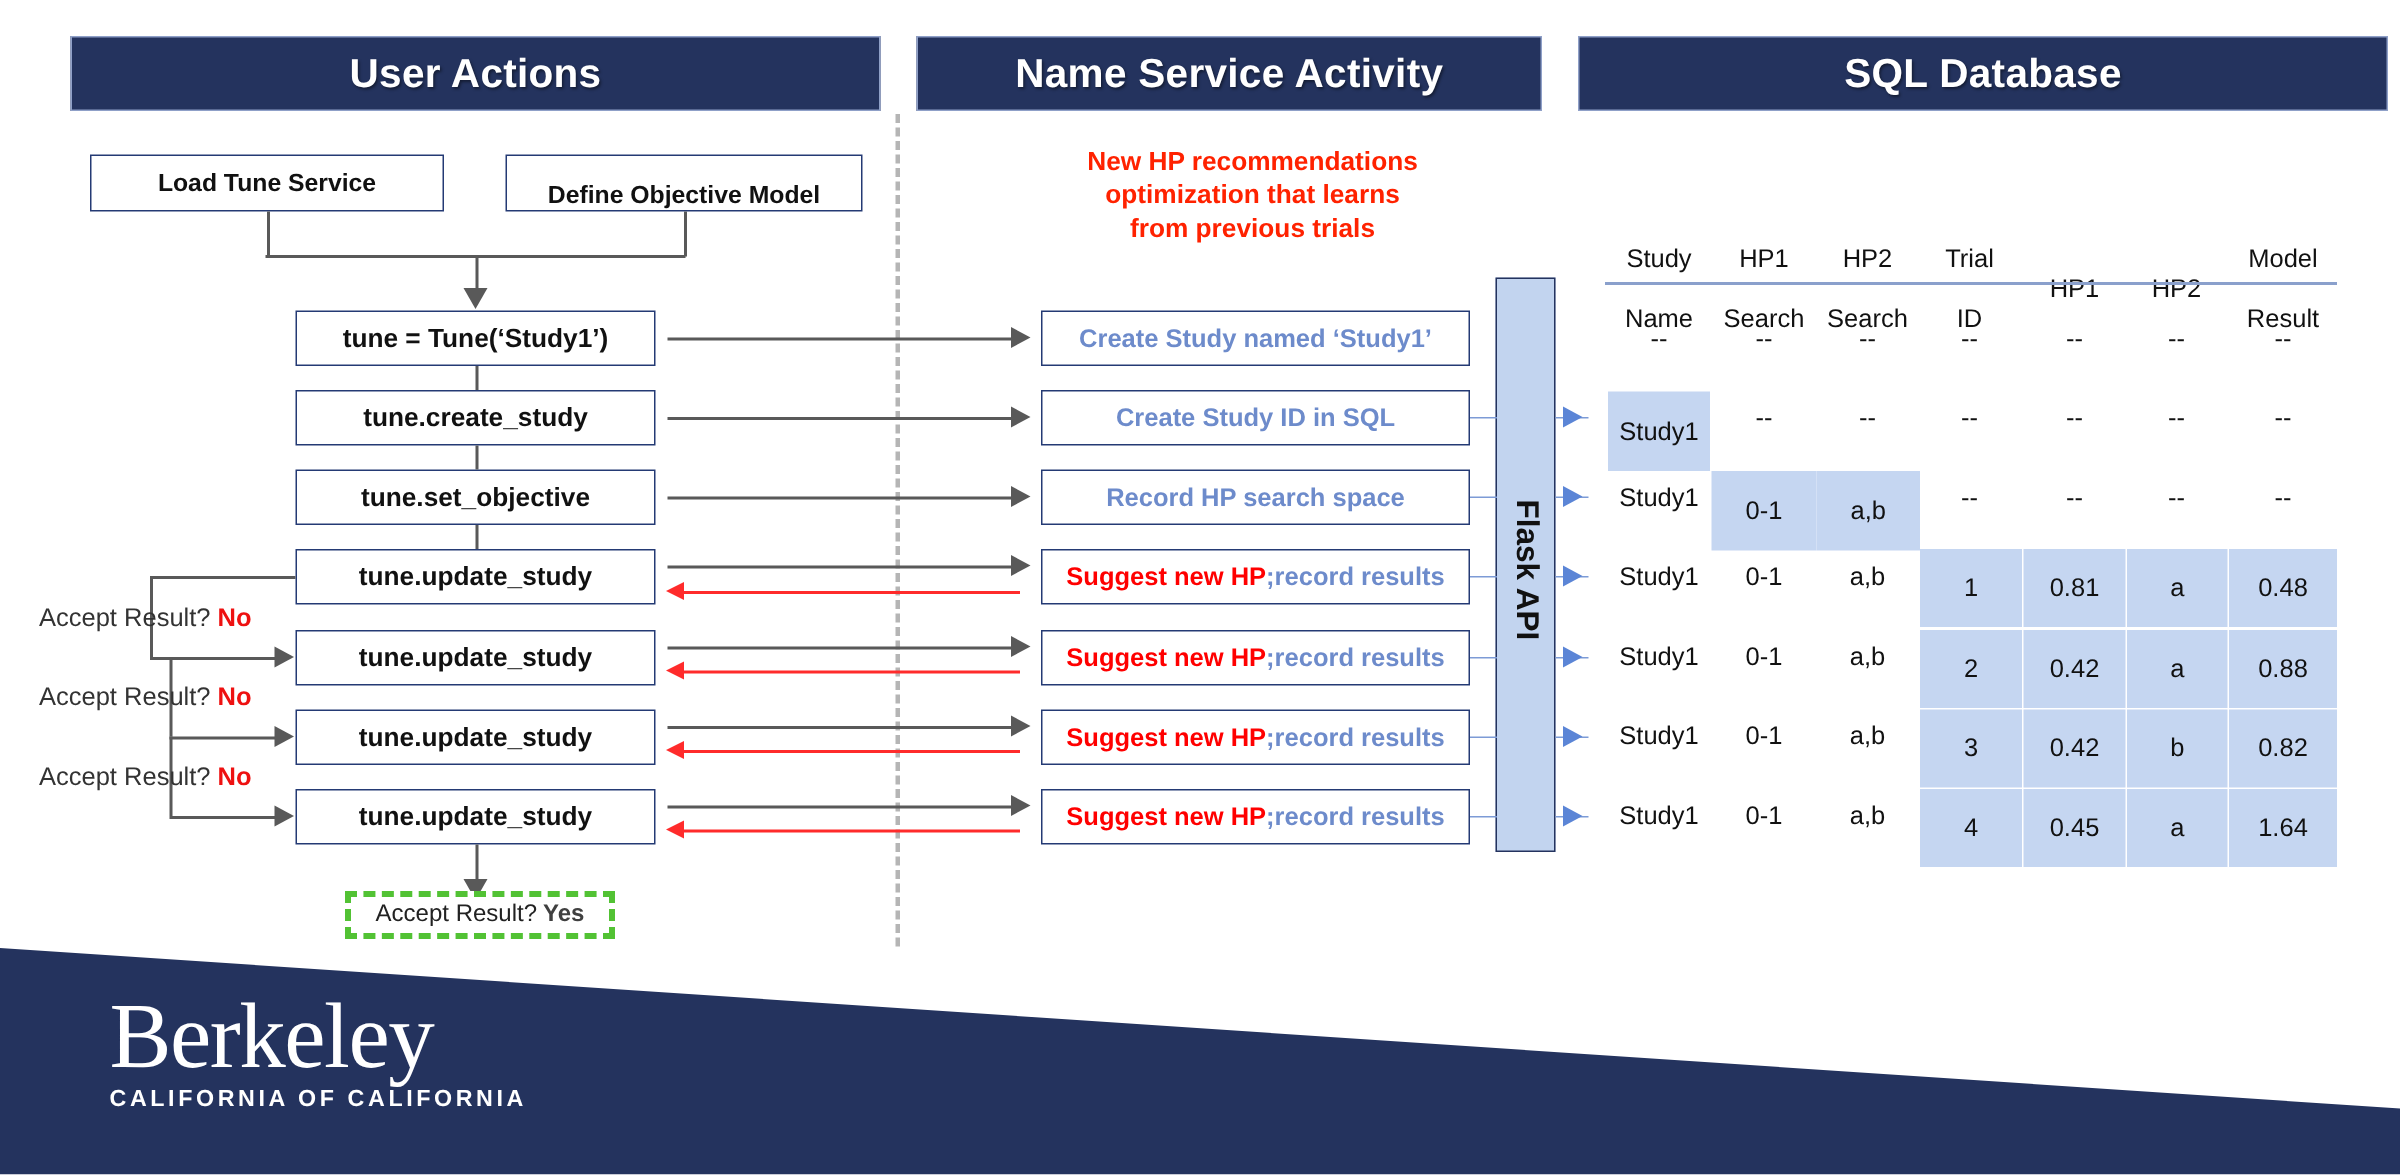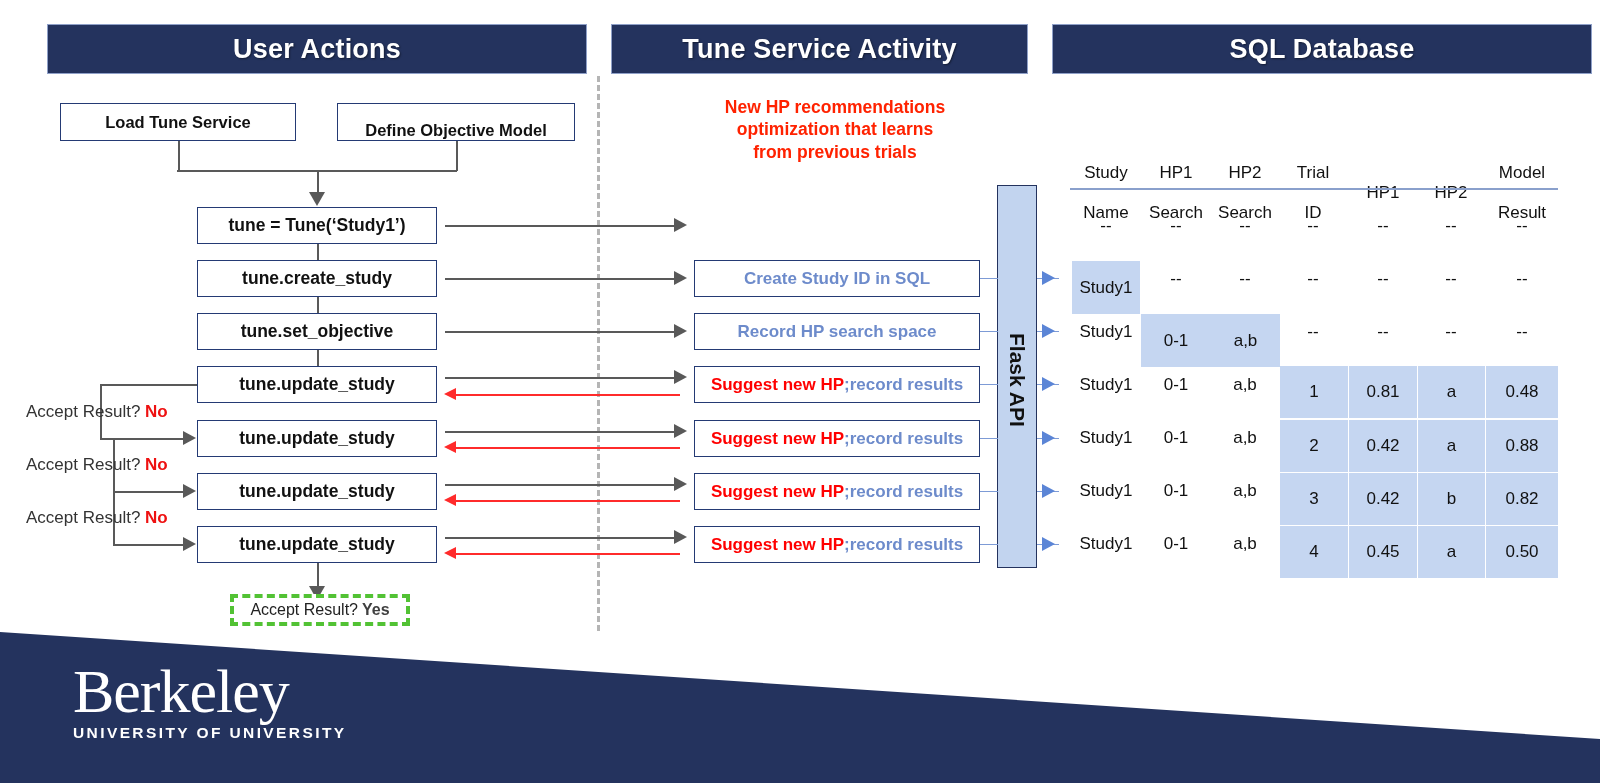--- a/index.html
+++ b/index.html
@@ -84,21 +84,21 @@
 <div class="stage">
 
   <svg class="footer" viewBox="0 0 1600 783" width="1600" height="783">
     <polygon points="0,632 1600,739 1600,783 0,783" fill="#24335e"></polygon>
   </svg>
 
   <div class="colhead" style="left:47px;top:24px;width:540px;height:50px;">
     <span>User Actions</span>
   </div>
   <div class="colhead" style="left:611px;top:24px;width:417px;height:50px;">
-    <span>Tune Service Activity</span>
+    <span>Name Service Activity</span>
   </div>
   <div class="colhead" style="left:1052px;top:24px;width:540px;height:50px;">
     <span>SQL Database</span>
   </div>
 
   <div class="divider" style="left:597px;top:76px;height:555px;"></div>
 
   <div class="fbox top" style="left:60px;top:103px;width:236px;height:38px;">
     <span>Load Tune Service</span>
   </div>
@@ -171,20 +171,23 @@
     <span>Accept Result?</span>
     <b>Yes</b>
   </div>
 
   <div class="warn" style="left:690px;top:96px;width:290px;">
     <div>New HP recommendations</div>
     <div>optimization that learns</div>
     <div>from previous trials</div>
   </div>
 
+  <div class="fbox mid" style="left:694px;top:207px;width:286px;height:37px;">
+    <span class="blue">Create Study named ‘Study1’</span>
+  </div>
   <div class="fbox mid" style="left:694px;top:260px;width:286px;height:37px;">
     <span class="blue">Create Study ID in SQL</span>
   </div>
   <div class="fbox mid" style="left:694px;top:313px;width:286px;height:37px;">
     <span class="blue">Record HP search space</span>
   </div>
   <div class="fbox mid" style="left:694px;top:366px;width:286px;height:37px;">
     <span class="red">Suggest new HP</span>
       <span class="semi">; </span>
       <span class="blue">record results</span>
@@ -426,21 +429,21 @@
   <div class="cell hl" style="left:1280px;top:526px;width:68px;height:52px;">
       <span>4</span>
     </div>
   <div class="cell hl" style="left:1349px;top:526px;width:68px;height:52px;">
       <span>0.45</span>
     </div>
   <div class="cell hl" style="left:1418px;top:526px;width:67px;height:52px;">
       <span>a</span>
     </div>
   <div class="cell hl" style="left:1486px;top:526px;width:72px;height:52px;">
-      <span>0.50</span>
+      <span>1.64</span>
     </div>
 
   <div class="berk" style="left:73px;top:660px;">
     <div class="word">Berkeley</div>
-    <div class="sub">UNIVERSITY OF UNIVERSITY</div>
+    <div class="sub">CALIFORNIA OF CALIFORNIA</div>
   </div>
 
 </div>
 
 </body></html>

